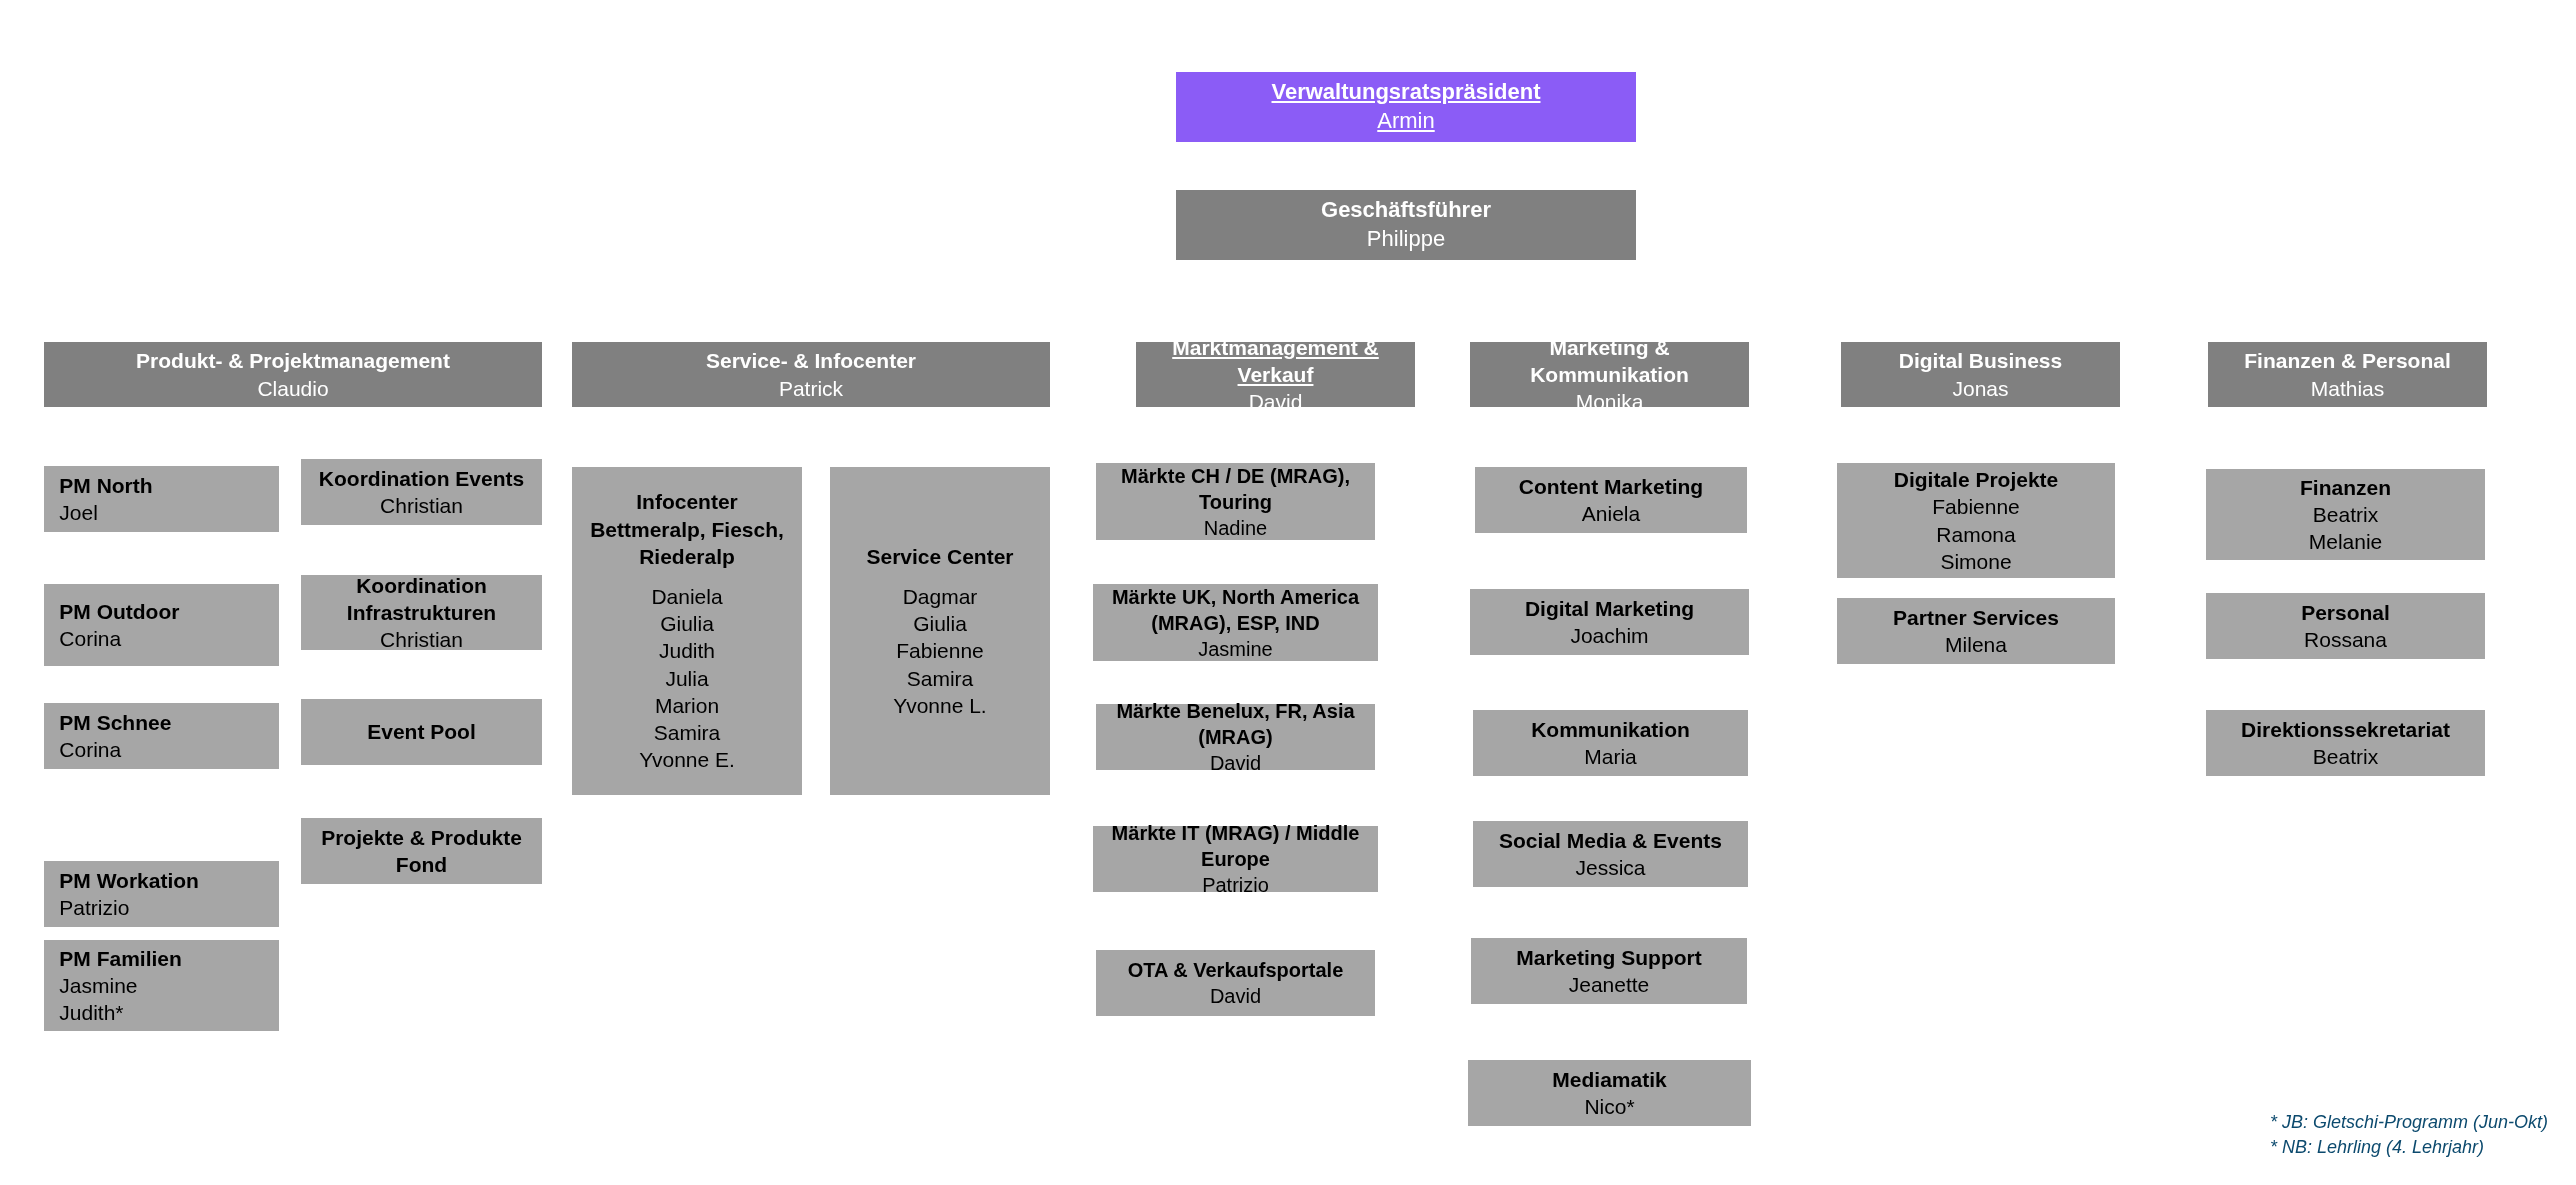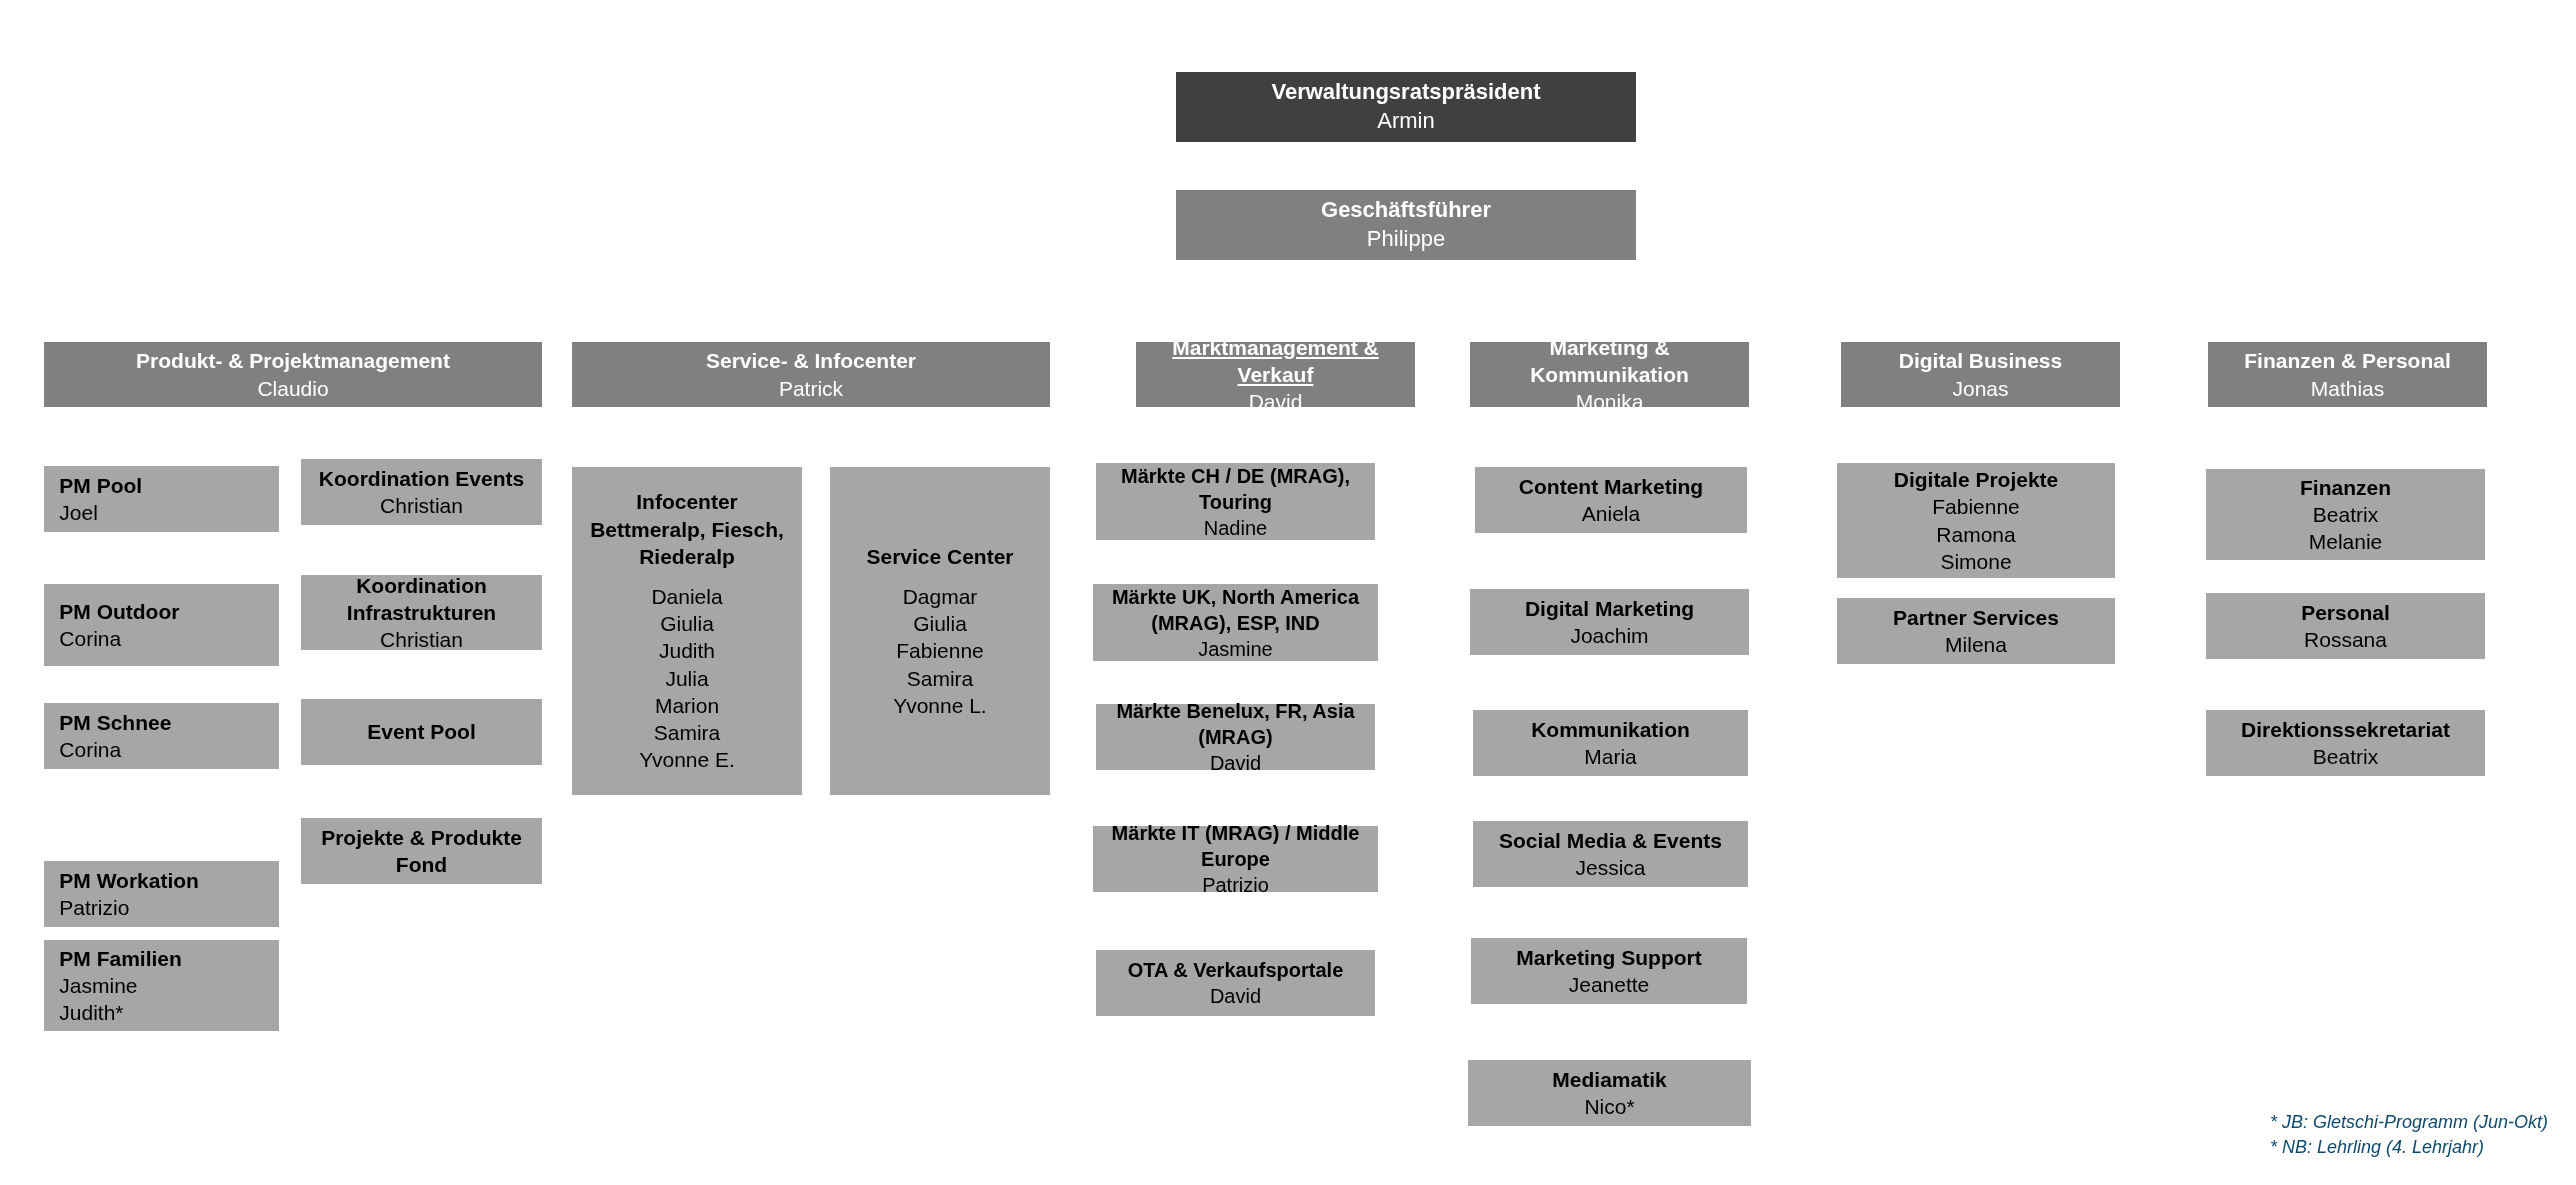--- a/index.html
+++ b/index.html
@@ -17,21 +17,21 @@
     box-sizing:border-box;
     display:flex;
     flex-direction:column;
     justify-content:center;
     align-items:center;
     text-align:center;
     padding:4.2px 7px;
     line-height:1.30;
   }
   .box.left-al{align-items:flex-start;text-align:left;padding-left:15.3px;}
-  .lvl-top{background:#404040;color:#ffffff;}
+  .lvl-top{background:#8b5cf6;color:#ffffff;text-decoration:underline;}
   .lvl-ceo{background:#808080;color:#ffffff;}
   .lvl-dept{background:#808080;color:#ffffff;}
   .lvl-sub{background:#a6a6a6;color:#000000;}
   .title{font-weight:bold;}
   .name{font-weight:normal;}
   .t-32{font-size:22px;}
   .t-30{font-size:21px;}
   .t-29{font-size:20px;}
   .names-block{margin-top:0;}
   .spacer-line{display:block;height:12.6px;}
@@ -60,21 +60,21 @@
     <div class="title t-32">Geschäftsführer</div>
     <div class="name t-32">Philippe</div>
   </div>
 
   <div class="box lvl-dept" style="left:44px;top:342px;width:498px;height:65px;">
     <div class="title t-30">Produkt- &amp; Projektmanagement</div>
     <div class="name t-30">Claudio</div>
   </div>
 
   <div class="box lvl-sub left-al" style="left:44px;top:466px;width:235px;height:66px;">
-    <div class="title t-30">PM Pool</div>
+    <div class="title t-30">PM North</div>
     <div class="name t-30">Joel</div>
   </div>
   <div class="box lvl-sub left-al" style="left:44px;top:584px;width:235px;height:82px;">
     <div class="title t-30">PM Outdoor</div>
     <div class="name t-30">Corina</div>
   </div>
   <div class="box lvl-sub left-al" style="left:44px;top:703px;width:235px;height:66px;">
     <div class="title t-30">PM Schnee</div>
     <div class="name t-30">Corina</div>
   </div>

